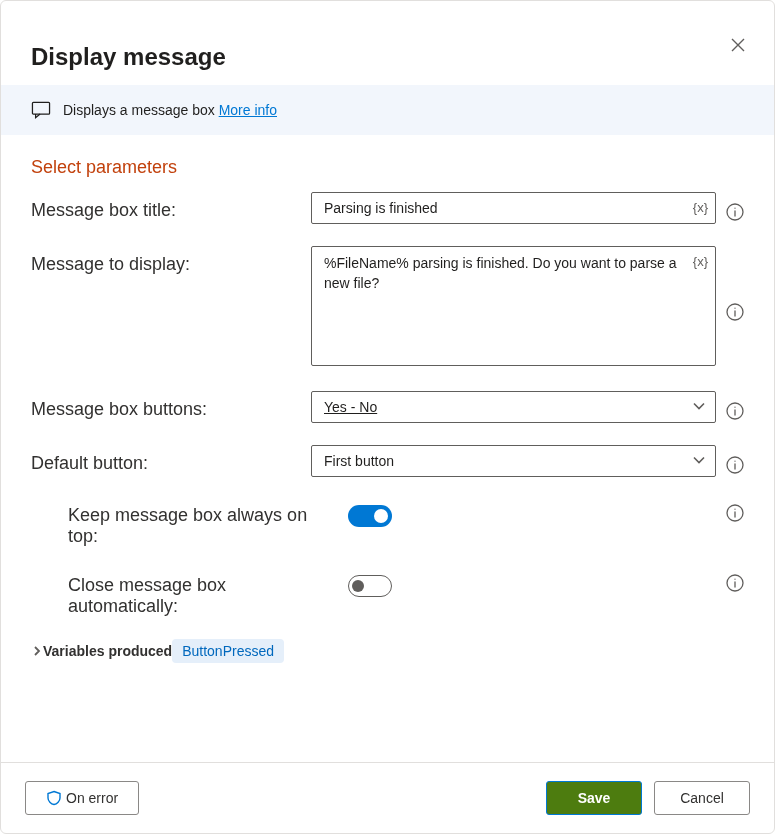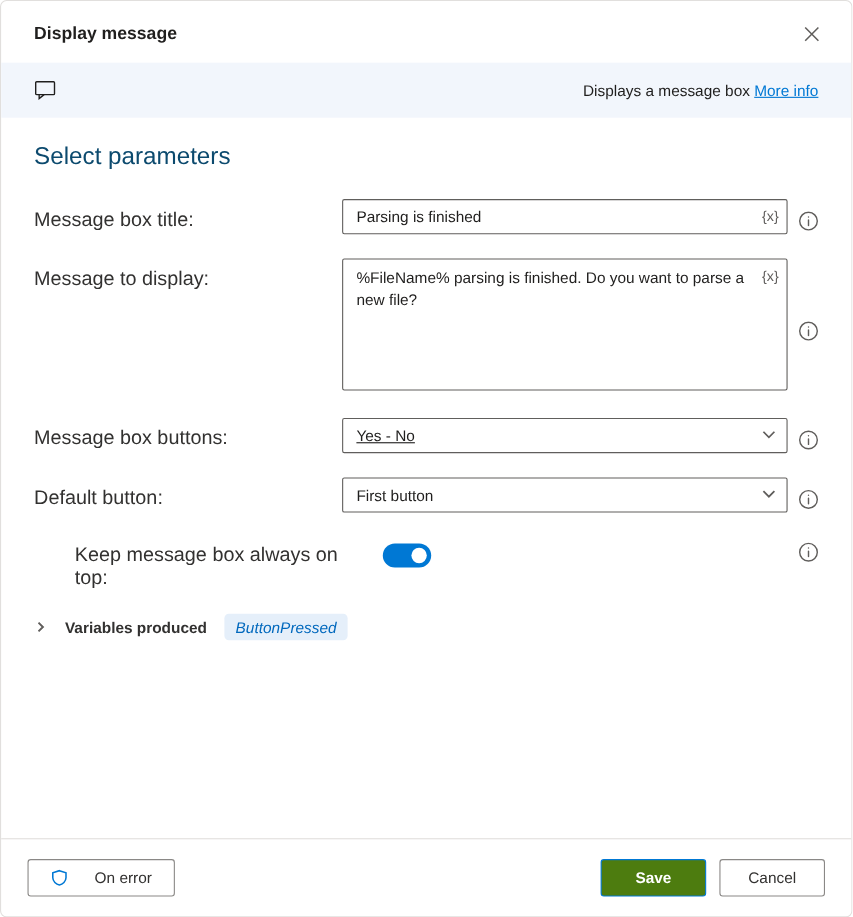--- a/index.html
+++ b/index.html
@@ -18,54 +18,54 @@
     flex-direction: column;
     overflow: hidden;
   }
   .header {
     display: flex;
     align-items: center;
     justify-content: space-between;
     padding: 18px 24px 14px 30px;
   }
   .header h1 {
-    font-size: 16px;
+    font-size: 24px;
     font-weight: 600;
     color: #201f1e;
+    margin-top: 24px;
   }
   .close-btn {
     background: none;
     border: none;
     cursor: pointer;
     padding: 4px;
     display: flex;
   }
   .close-btn svg { width: 16px; height: 16px; stroke: #605e5c; stroke-width: 1.4; }
   .info-banner {
     background: #f2f6fc;
     padding: 16px 30px;
     display: flex;
     align-items: center;
     gap: 12px;
     font-size: 14px;
     color: #201f1e;
-    justify-content: space-between;
   }
   .info-banner svg.msg-icon { width: 20px; height: 18px; stroke: #201f1e; stroke-width: 1.4; fill: none; }
   .info-banner a { color: #0078d4; text-decoration: underline; }
   .content {
     flex: 1;
     padding: 22px 30px 10px 30px;
     overflow-y: auto;
   }
   .section-title {
-    font-size: 22px;
+    font-size: 18px;
     font-weight: 400;
-    color: #0c4a6e;
-    margin-bottom: 26px;
+    color: #c2410c;
+    margin-bottom: 14px;
   }
   .row {
     display: flex;
     align-items: flex-start;
     margin-bottom: 22px;
     gap: 10px;
   }
   .label {
     width: 234px;
     flex-shrink: 0;
@@ -131,50 +131,49 @@
     top: 50%; transform: translateY(-50%);
   }
   .toggle.on .toggle-knob { background: #fff; right: 4px; }
   .toggle.off .toggle-knob { background: #605e5c; left: 3px; width: 12px; height: 12px;}
   .row.toggle-row .label { padding-top: 6px; margin-left: 37px; }
   .row.toggle-row .control { align-items: center; }
   .row.toggle-row .info-icon { margin-top: 0; margin-left: auto; }
   .vars-row {
     display: flex;
     align-items: center;
-    gap: 16px;
+    gap: 0;
     margin-top: 10px;
   }
   .vars-row svg.chev-r { width: 12px; height: 12px; stroke: #605e5c; stroke-width: 1.8; fill:none; }
   .vars-label { font-weight: 600; font-size: 14px; }
   .var-pill {
     background: #e5effa;
     color: #0068bd;
     padding: 4px 10px;
     border-radius: 4px;
     font-size: 14px;
-    font-style: italic;
   }
   .footer {
     border-top: 1px solid #e1dfdd;
     padding: 18px 24px;
     display: flex;
     align-items: center;
   }
   .btn {
     font-family: inherit;
     font-size: 14px;
     padding: 8px 20px;
     border-radius: 3px;
     cursor: pointer;
     min-width: 96px;
     display: inline-flex;
     align-items: center;
     justify-content: center;
-    gap: 24px;
+    gap: 4px;
   }
   .btn-secondary {
     background: #fff;
     border: 1px solid #8a8886;
     color: #323130;
   }
   .btn-primary {
     background: #4d7c0f;
     border: 1px solid #0078d4;
     color: #fff;
@@ -277,20 +276,32 @@
         <div class="toggle on">
           <div class="toggle-knob"></div>
         </div>
         <svg class="info-icon" viewBox="0 0 18 18">
             <circle cx="9" cy="9" r="8"></circle>
             <path d="M9 5.2 L9 5.2 M9 8 L9 13" stroke-linecap="round"></path>
           </svg>
       </div>
     </div>
 
+    <div class="row toggle-row">
+      <div class="label wide">Close message box automatically:</div>
+      <div class="control">
+        <div class="toggle off">
+          <div class="toggle-knob"></div>
+        </div>
+        <svg class="info-icon" viewBox="0 0 18 18">
+            <circle cx="9" cy="9" r="8"></circle>
+            <path d="M9 5.2 L9 5.2 M9 8 L9 13" stroke-linecap="round"></path>
+          </svg>
+      </div>
+    </div>
 
     <div class="vars-row">
       <svg class="chev-r" viewBox="0 0 12 12">
           <path d="M4 2 L8 6 L4 10"></path>
         </svg>
       <span class="vars-label">Variables produced</span>
       <span class="var-pill">ButtonPressed</span>
     </div>
 
   </div>

